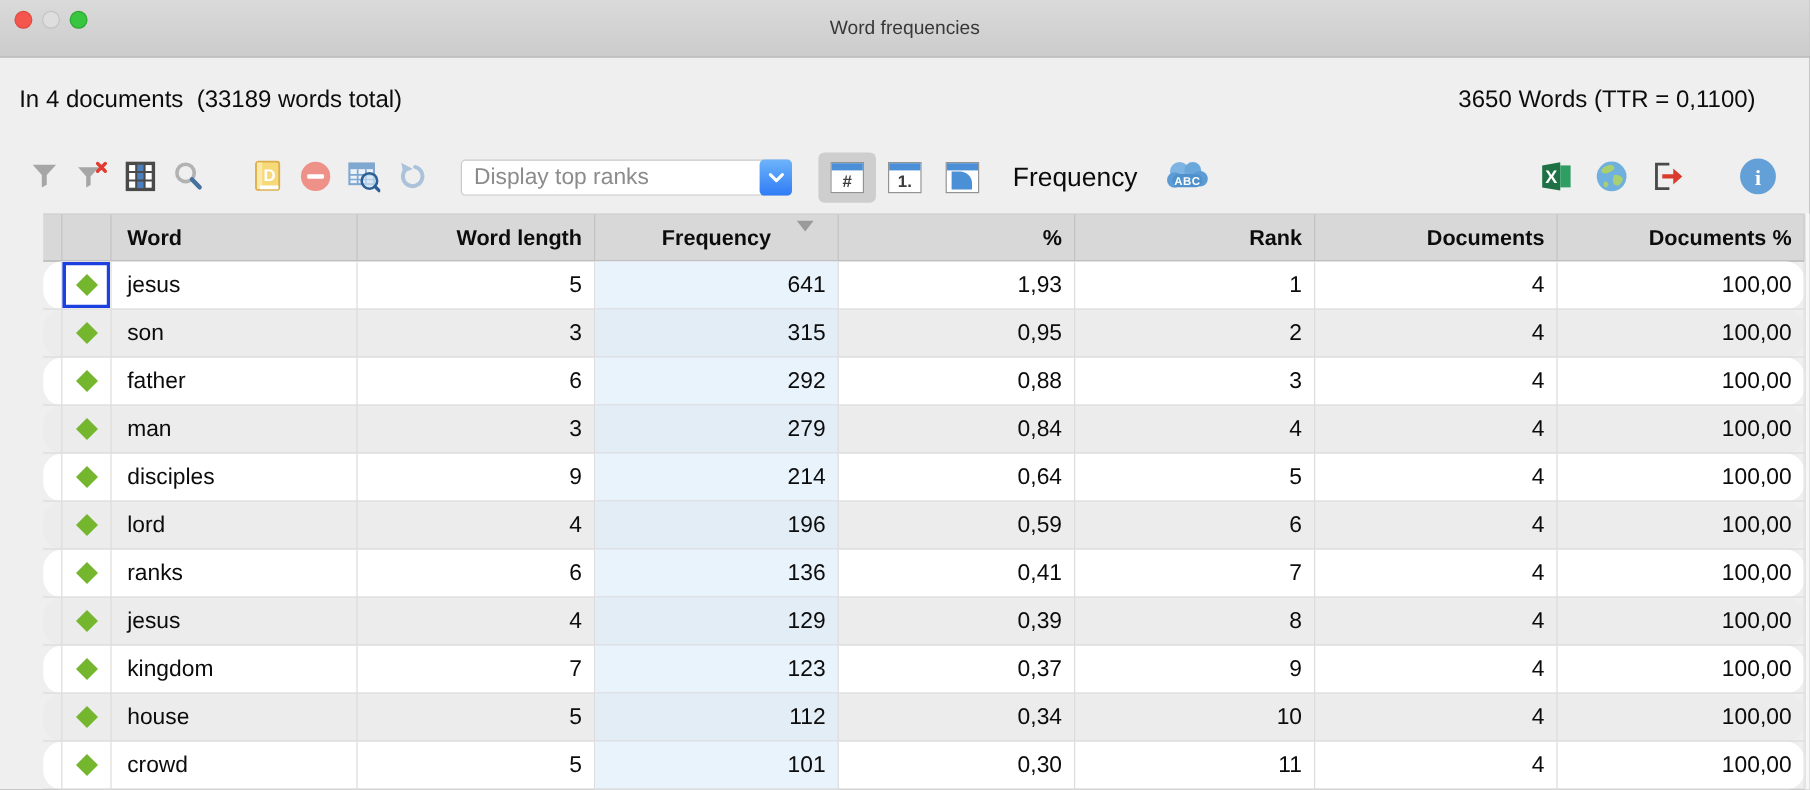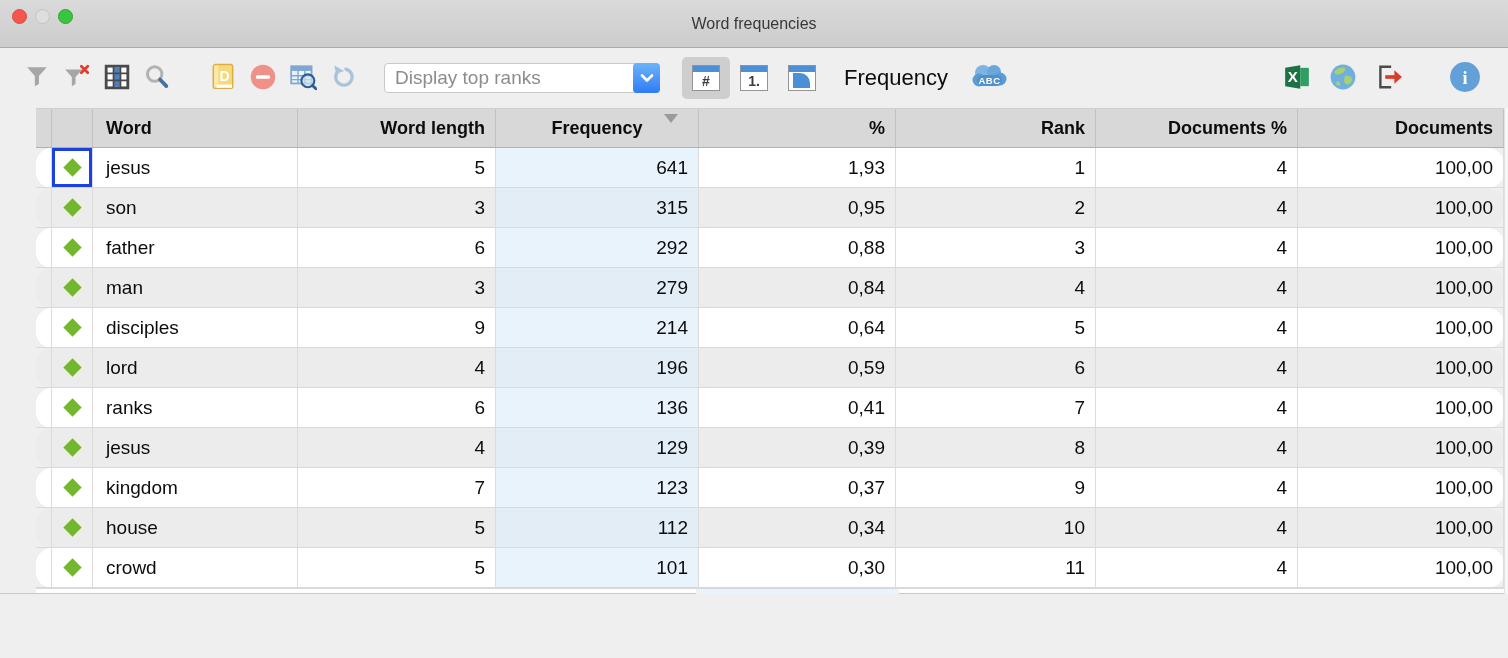--- a/index.html
+++ b/index.html
@@ -96,20 +96,24 @@
 
   <div class="titlebar">
     <div class="traffic">
       <span class="tl red"></span>
       <span class="tl gray"></span>
       <span class="tl green"></span>
     </div>
     <div class="title">Word frequencies</div>
   </div>
 
+  <div class="infobar">
+    <span>In 4 documents  (33189 words total)</span>
+    <span>3650 Words (TTR = 0,1100)</span>
+  </div>
 
   <div class="toolbar">
 
     <button class="tbtn">
       <span>
         <svg width="26" height="26" viewBox="0 0 24 24">
             <path d="M3 3h18l-7.2 8v7.4l-3.8 2.2v-9.6z" fill="#a6a6a6"></path>
           </svg>
       </span>
     </button>
@@ -271,22 +275,22 @@
       <div class="th"></div>
       <div class="th"></div>
       <div class="th left">Word</div>
       <div class="th right">Word length</div>
       <div class="th center">
         <span>Frequency</span>
         <span class="sort-tri"></span>
       </div>
       <div class="th right">%</div>
       <div class="th right">Rank</div>
+      <div class="th right">Documents</div>
       <div class="th right">Documents %</div>
-      <div class="th right">Documents</div>
     </div>
 
     <div>
         <div class="grid-row trow">
     <div class="td c-gutter"></div>
     <div class="td c-diamond selected">
             <span class="diamond"></span>
           </div>
     <div class="td c-word">jesus</div>
     <div class="td num c-len">5</div>

